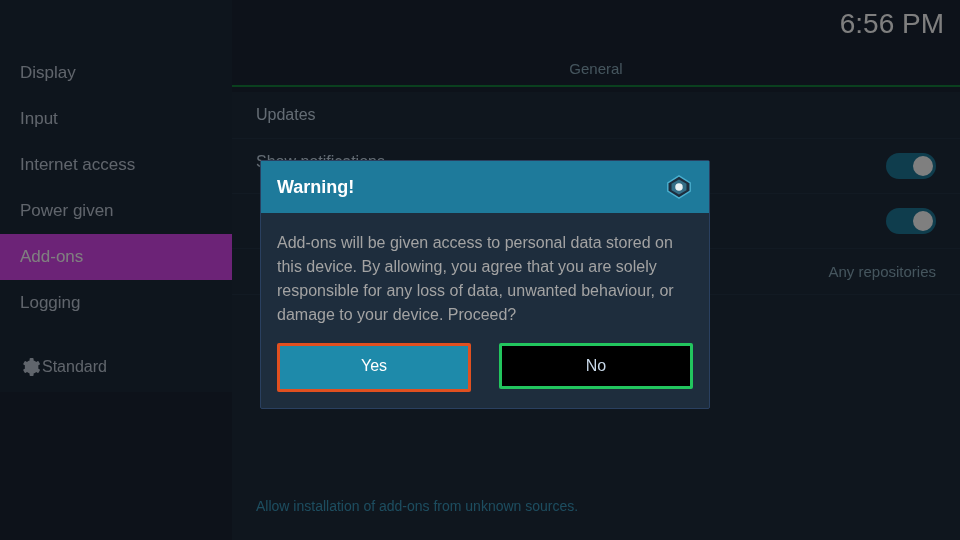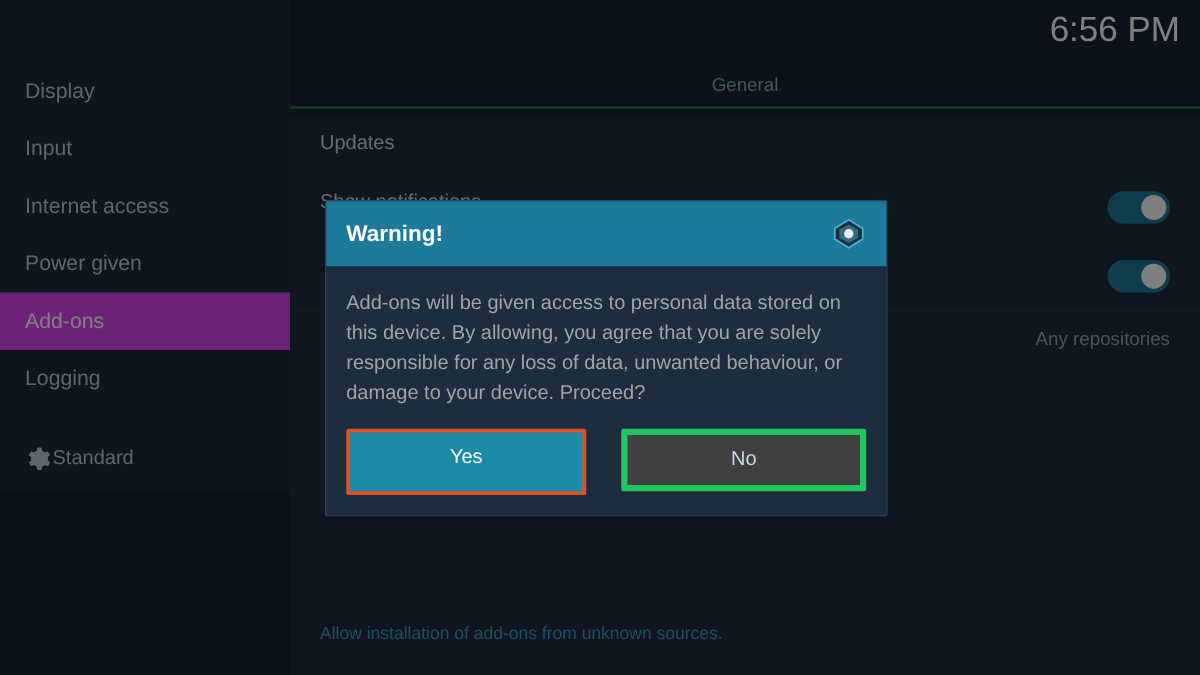--- a/index.html
+++ b/index.html
@@ -166,23 +166,23 @@
       font-size: 16px;
       cursor: pointer;
       text-align: center;
       border-radius: 2px;
     }
 
     .btn-no {
       flex: 1;
       margin: 0 16px 3px 8px;
       padding: 11px 0;
-      background-color: #404040;
+      background-color: #000000;
       color: #c8d8e8;
-      border: 5px solid #22c55e;
+      border: 3px solid #22c55e;
       font-size: 16px;
       cursor: pointer;
       text-align: center;
       border-radius: 2px;
     }
 
     
     .bottom-link {
       position: absolute;
       bottom: 26px;

